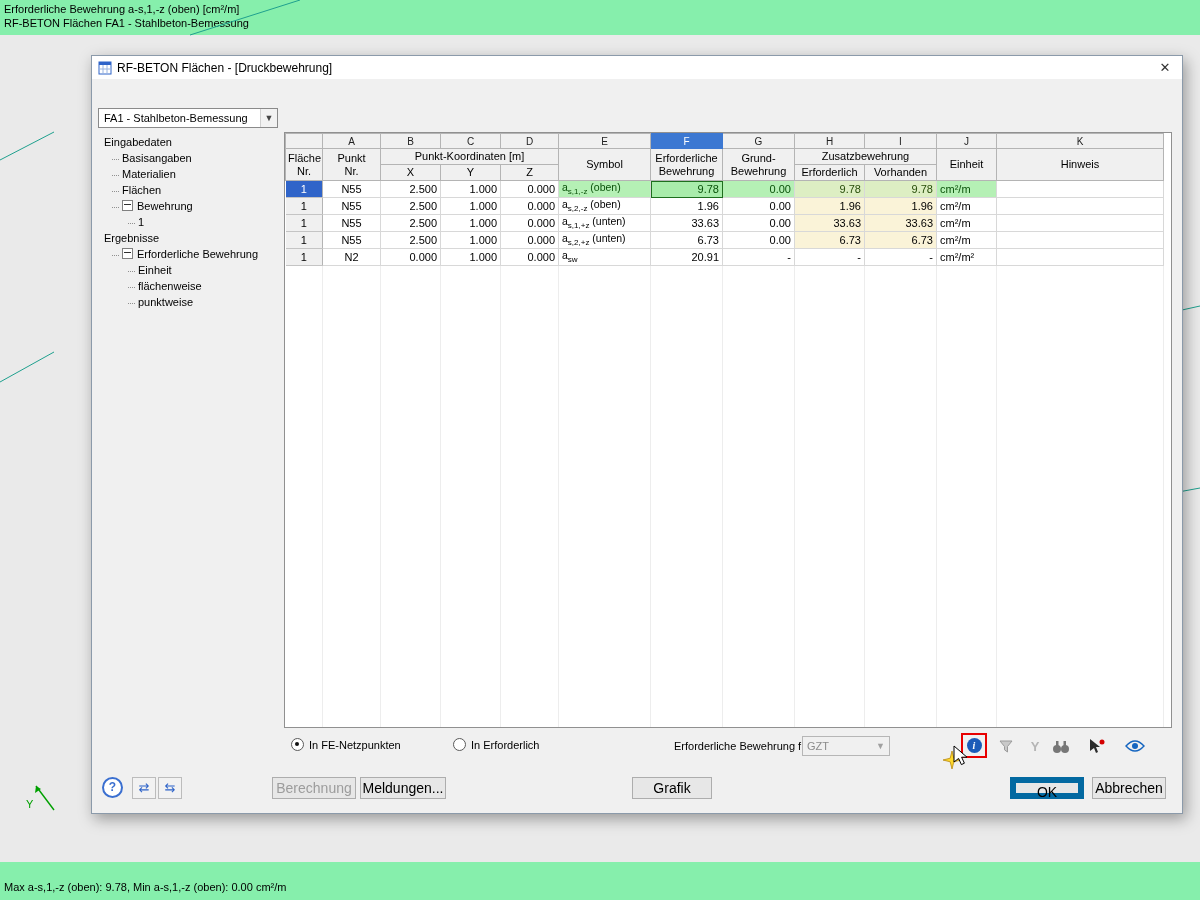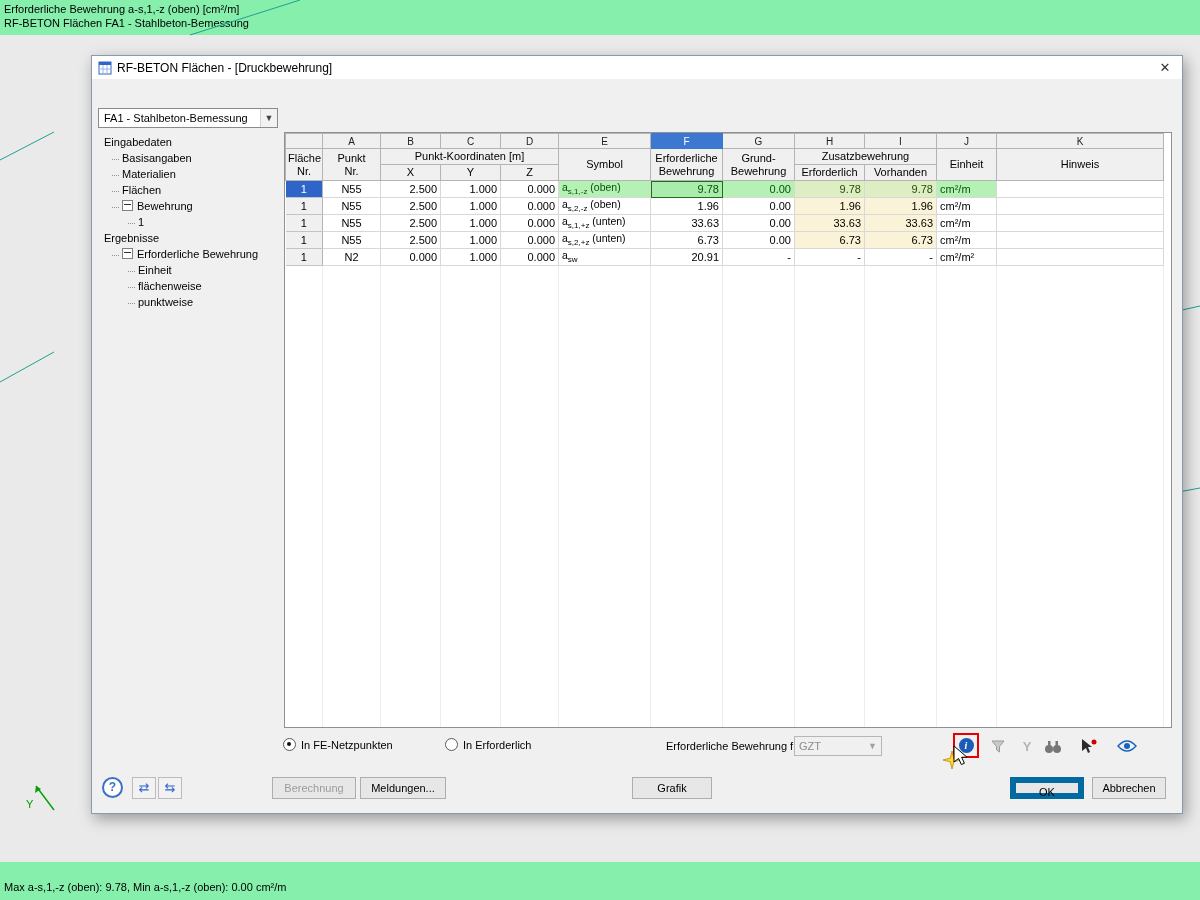--- a/index.html
+++ b/index.html
@@ -52,34 +52,34 @@
   td.lft{text-align:left;}
   td.sym{text-align:left;font-size:10.5px;}
   td.sym sub{font-size:8px;line-height:1;}
   td.green{background:#b5f0b5;color:#0a520a;}
   td.greenish{background:#ddeec3;color:#274d0a;}
   td.cream{background:#faf3d8;}
   td.current{outline:1px solid #1e6e1e;outline-offset:-1px;background:#a9ecab;}
   tr.filler td{height:466px;border-right:1px solid #ededed;border-bottom:none;background:#fff;}
 
   
-  .table-controls{position:absolute;left:180px;top:678px;width:888px;height:26px;}
+  .table-controls{position:absolute;left:188px;top:678px;width:888px;height:26px;}
   .radio-row{position:absolute;top:4px;display:flex;align-items:center;}
   .rad{width:11px;height:11px;border:1px solid #5a5a5a;border-radius:50%;background:#fff;display:inline-block;margin-right:5px;position:relative;}
   .rad.checked::after{content:"";position:absolute;left:2.5px;top:2.5px;width:4px;height:4px;border-radius:50%;background:#111;}
   .combo-label{position:absolute;left:394px;top:6px;}
   .combo-disabled{position:absolute;left:522px;top:2px;width:88px;height:20px;background:#f0f0f0;border:1px solid #b6b6b6;box-sizing:border-box;display:flex;align-items:center;padding:0 4px;color:#8b8b8b;}
   .combo-disabled .arrow{margin-left:auto;color:#a0a0a0;font-size:9px;}
   .ticon{position:absolute;top:1px;width:24px;height:22px;display:flex;align-items:center;justify-content:center;}
   .infobox{position:absolute;left:681px;top:-1px;width:26px;height:25px;border:2px solid #e80000;box-sizing:border-box;display:flex;align-items:center;justify-content:center;}
   .info-circle{display:inline-block;width:15px;height:15px;border-radius:50%;background:#1c5bb8;color:#fff;text-align:center;line-height:15px;font-size:10px;font-weight:bold;font-family:"Liberation Serif",serif;font-style:italic;}
   .y-glyph{font-weight:bold;color:#b5b5b5;font-size:13px;}
 
   
-  .dbtn{position:absolute;top:721px;height:22px;background:#e7e7e7;border:1px solid #adadad;box-sizing:border-box;text-align:center;line-height:20px;font-size:11px;}
+  .dbtn{position:absolute;top:721px;height:22px;background:#e7e7e7;border:1px solid #adadad;box-sizing:border-box;text-align:center;line-height:20px;font-size:14px;}
   .dbtn.default{border:6px solid #0369a1;line-height:18px;}
   .dbtn.disabled{color:#9c9c9c;}
   .help-btn{position:absolute;left:10px;top:721px;width:21px;height:21px;border:2px solid #3a6fd0;border-radius:50%;background:#fff;color:#3a6fd0;font-weight:bold;text-align:center;line-height:17px;font-size:12px;box-sizing:border-box;}
   .tool-btn{position:absolute;top:721px;width:24px;height:22px;background:#f2f2f2;border:1px solid #bcbcbc;box-sizing:border-box;text-align:center;line-height:20px;color:#2f64c9;font-size:13px;}
 
   .cursor-svg{position:absolute;left:942px;top:744px;z-index:10;}
 </style>
 </head>
 <body>
 

